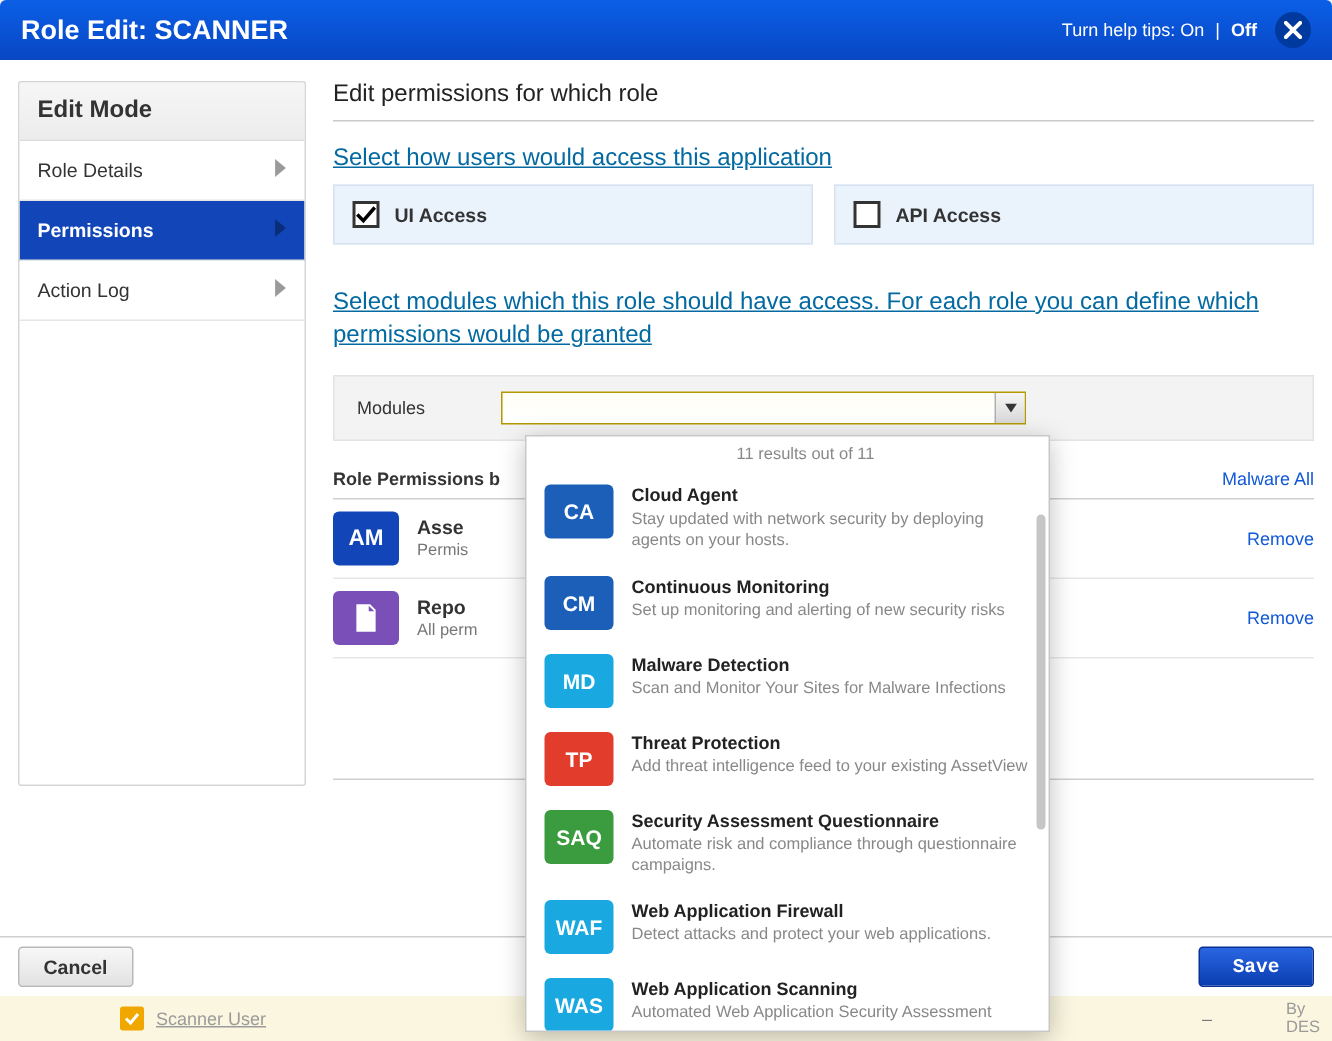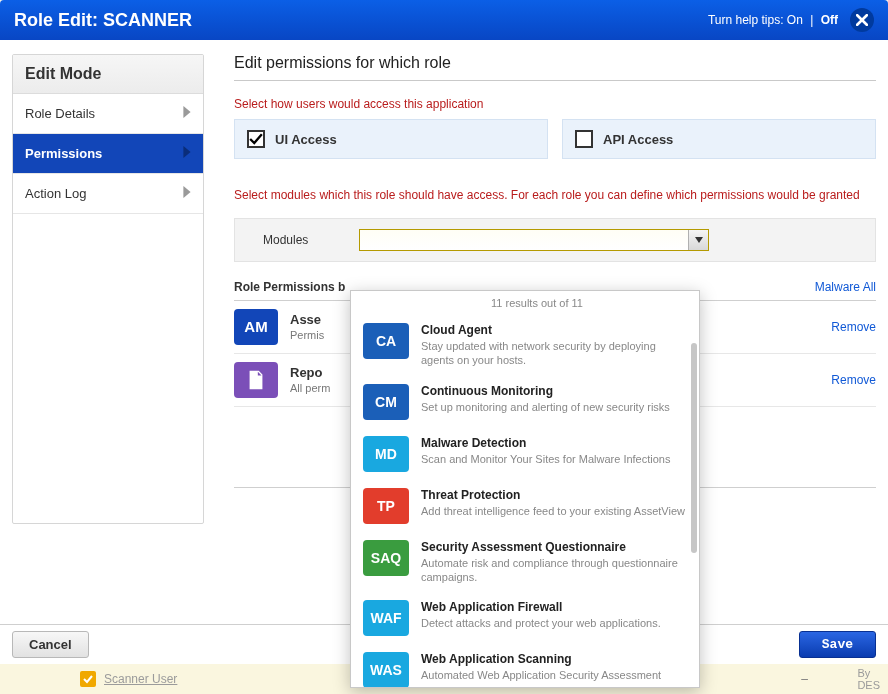--- a/index.html
+++ b/index.html
@@ -8,42 +8,42 @@
   
   .titlebar{height:40px;background:linear-gradient(#0b5fe6,#0846c4);color:#fff;display:flex;align-items:center;justify-content:space-between;padding:0 14px;border-radius:4px 4px 0 0;}
   .titlebar .title{font-size:18px;font-weight:bold;}
   .titlebar .right{display:flex;align-items:center;gap:12px;font-size:12px;}
   .titlebar .close{width:24px;height:24px;border-radius:50%;background:#003a9e;display:flex;align-items:center;justify-content:center;cursor:pointer;}
   .titlebar .close svg{width:12px;height:12px;fill:#fff;}
   .helptips span{cursor:pointer;}
   .helptips .divider{padding:0 4px;}
   .helptips .active{font-weight:bold;}
 
-  .body{display:flex;position:absolute;top:40px;left:0;right:0;bottom:78px;padding:14px 12px 0 12px;gap:30px;}
+  .body{display:flex;position:absolute;top:40px;left:0;right:0;bottom:78px;padding:14px 12px 0 12px;gap:18px;}
   
   .sidebar{width:192px;border:1px solid #d6d6d6;border-radius:2px;background:#fff;overflow:hidden;height:470px;}
   .sidebar .sb-header{background:linear-gradient(#f6f6f6,#ececec);padding:10px 12px;font-size:16px;font-weight:bold;color:#333;border-bottom:1px solid #dcdcdc;}
   .sidebar .sb-item{display:flex;align-items:center;justify-content:space-between;padding:12px 12px;font-size:13px;border-bottom:1px solid #e6e6e6;cursor:pointer;color:#333;}
   .sidebar .sb-item.active{background:#1246b8;color:#fff;font-weight:bold;}
   .sidebar .sb-item .chev svg{width:8px;height:12px;}
   .sidebar .sb-item .chev svg path{fill:#9a9a9a;}
   .sidebar .sb-item.active .chev svg path{fill:#0a2d7a;}
 
   
   .main{flex:1;min-width:0;}
   .main h2{margin:0 0 4px 0;font-size:16px;font-weight:normal;color:#222;padding-bottom:8px;border-bottom:1px solid #c9c9c9;}
-  .descr{margin:16px 0 8px 0;color:#b91c1c;font-size:12px;}
+  .descr{margin:16px 0 8px 0;color:#0369a1;font-size:16px;text-decoration:underline;}
   .access-row{display:flex;gap:14px;}
   .access-box{flex:1;background:#eaf2fb;border:1px solid #d4e2f2;padding:10px 12px;display:flex;align-items:center;gap:10px;}
   .checkbox{width:18px;height:18px;border:2px solid #333;display:inline-flex;align-items:center;justify-content:center;background:#fff;cursor:pointer;}
   .checkbox svg{width:14px;height:14px;display:none;}
   .checkbox.checked svg{display:block;}
   .access-box .lbl{font-weight:bold;font-size:13px;}
 
-  .modules-bar{margin-top:14px;background:#f3f3f3;border:1px solid #e3e3e3;padding:10px 28px;display:flex;align-items:center;position:relative;}
+  .modules-bar{margin-top:14px;background:#f3f3f3;border:1px solid #e3e3e3;padding:10px 15px;display:flex;align-items:center;position:relative;}
   .modules-bar .mlabel{width:96px;color:#333;}
   .modules-bar .combo{flex:0 0 350px;position:relative;}
   .combo-input{width:100%;height:22px;border:1px solid #b49a00;background:linear-gradient(#fffef5,#fff);padding:0 22px 0 4px;outline:none;font-size:12px;}
   .combo-caret{position:absolute;right:1px;top:1px;width:20px;height:20px;background:linear-gradient(#f5f5f5,#d8d8d8);border-left:1px solid #b0b0b0;display:flex;align-items:center;justify-content:center;cursor:pointer;}
   .combo-caret svg{width:8px;height:6px;fill:#333;}
 
   .perm-header{margin-top:18px;display:flex;align-items:center;justify-content:space-between;border-bottom:1px solid #cfcfcf;padding-bottom:6px;}
   .perm-header .ph-title{font-weight:bold;font-size:12px;}
   .linkblue{color:#1159d6;font-size:12px;cursor:pointer;}
   .perm-row{display:flex;align-items:center;justify-content:space-between;border-bottom:1px solid #e7e7e7;padding:8px 0;}

